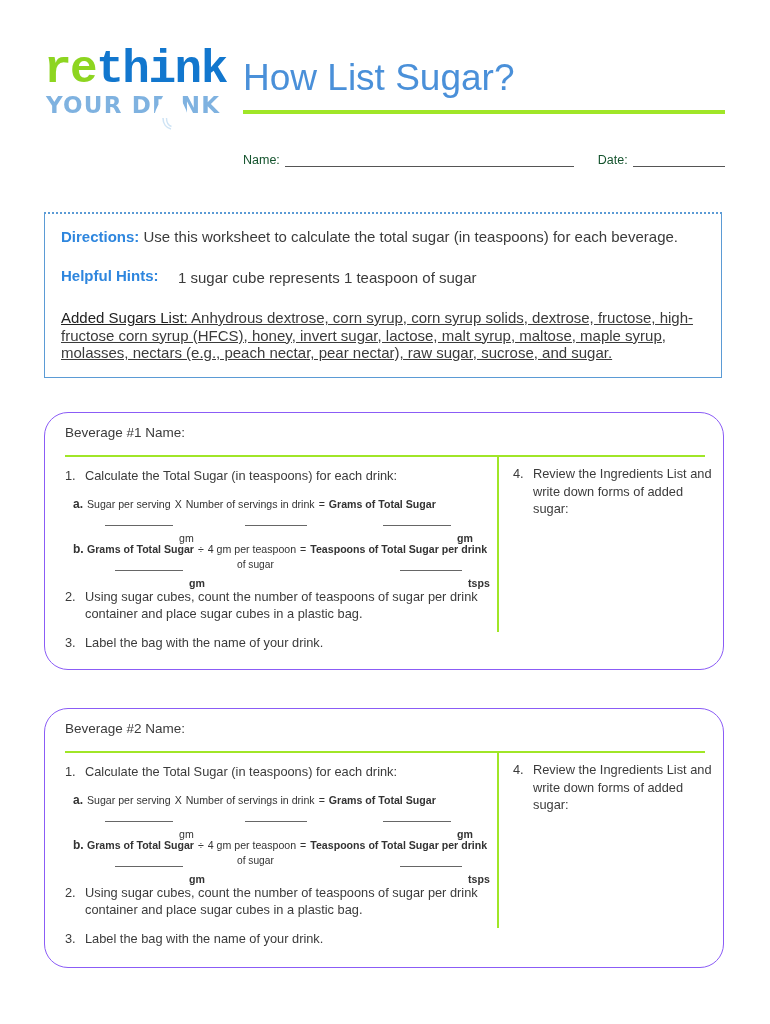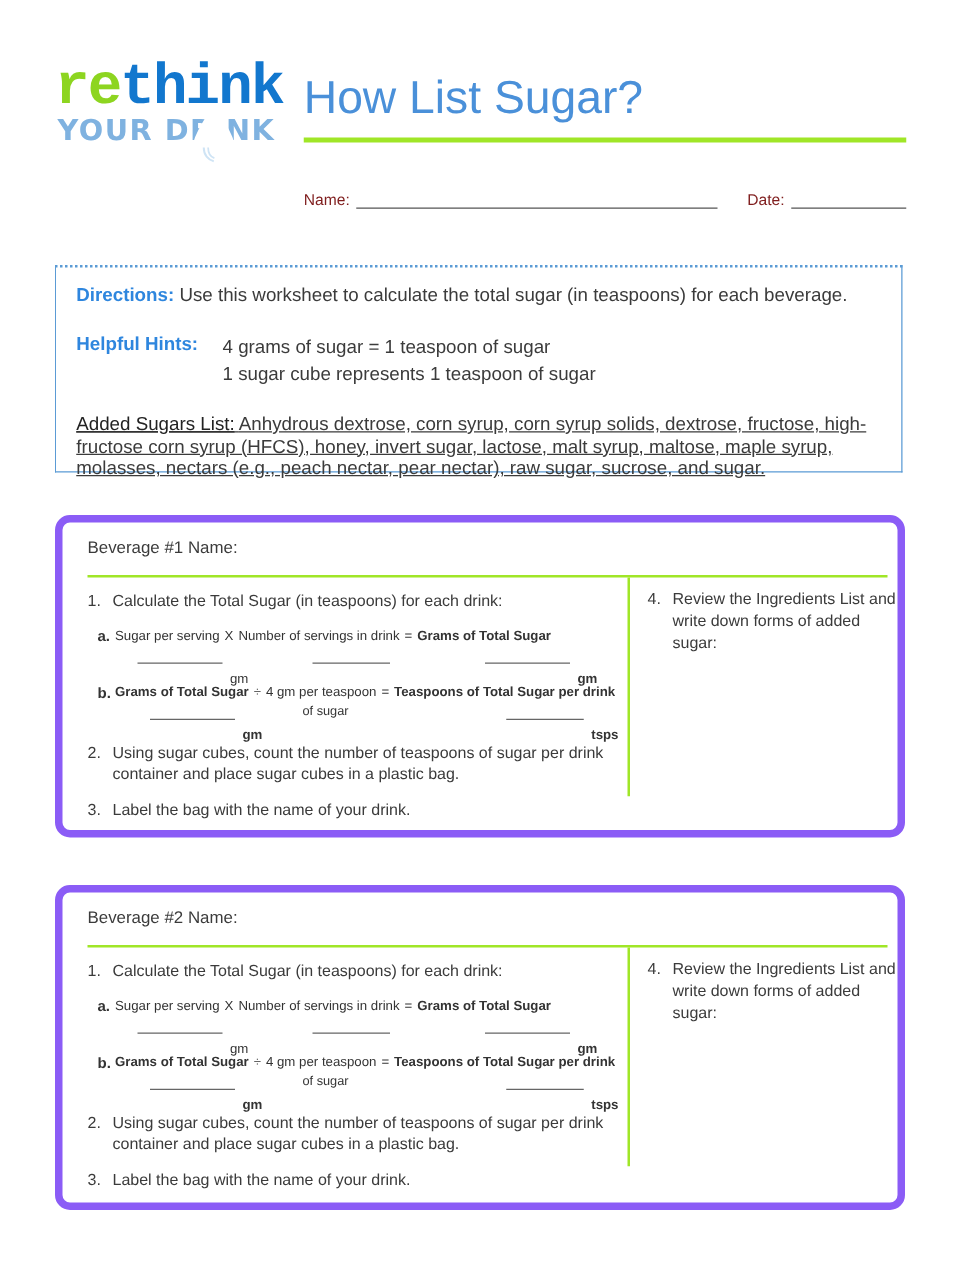--- a/index.html
+++ b/index.html
@@ -77,21 +77,21 @@
     height: 4px;
     background: #A0E627;
   }
 
   
   .namedate {
     position: absolute;
     left: 243px; top: 153px;
     width: 482px;
     font-size: 12.5px;
-    color: #7f1d1d;
+    color: #14532d;
     white-space: nowrap;
   }
   .nd-label { display: inline-block; }
   .nd-line {
     display: inline-block;
     border-bottom: 1px solid #555;
     height: 12px;
     vertical-align: bottom;
   }
   .nd-line.name { width: 289px; margin-left: 5px; }
@@ -136,22 +136,22 @@
     color: #222;
   }
   .added-text { line-height: 17.5px; }
 
   
   .card {
     position: absolute;
     left: 44px;
     width: 680px;
     box-sizing: border-box;
-    border: 6px solid #8b5cf6;
-    border-radius: 12px;
+    border: 1px solid #8b5cf6;
+    border-radius: 24px;
     background: #fff;
   }
   #card1 { top: 412px; height: 258px; }
   #card2 { top: 708px; height: 260px; }
 
   .card-title {
     position: absolute;
     left: 20px; top: 12px;
     font-size: 13.5px;
     color: #3b3b3b;
@@ -286,21 +286,20 @@
 
 <div class="directions">
   <div class="dir-line1">
     <span class="dir-blue">Directions:</span>
     <span>Use this worksheet to calculate the total sugar (in teaspoons) for each beverage.</span>
   </div>
 
   <div class="hints-wrap">
     <span class="hints-label">Helpful Hints:</span>
     <div class="hints-list">
-      <div>4 grams of sugar = 1 teaspoon of sugar</div>
       <div>1 sugar cube represents 1 teaspoon of sugar</div>
     </div>
   </div>
 
   <div class="added-wrap">
     <span class="added-label">Added Sugars List:</span>
     <span class="added-text">Anhydrous dextrose, corn syrup, corn syrup solids, dextrose, fructose, high-fructose corn syrup (HFCS), honey, invert sugar, lactose, malt syrup, maltose, maple syrup, molasses, nectars (e.g., peach nectar, pear nectar), raw sugar, sucrose, and sugar.</span>
   </div>
 </div>
 

